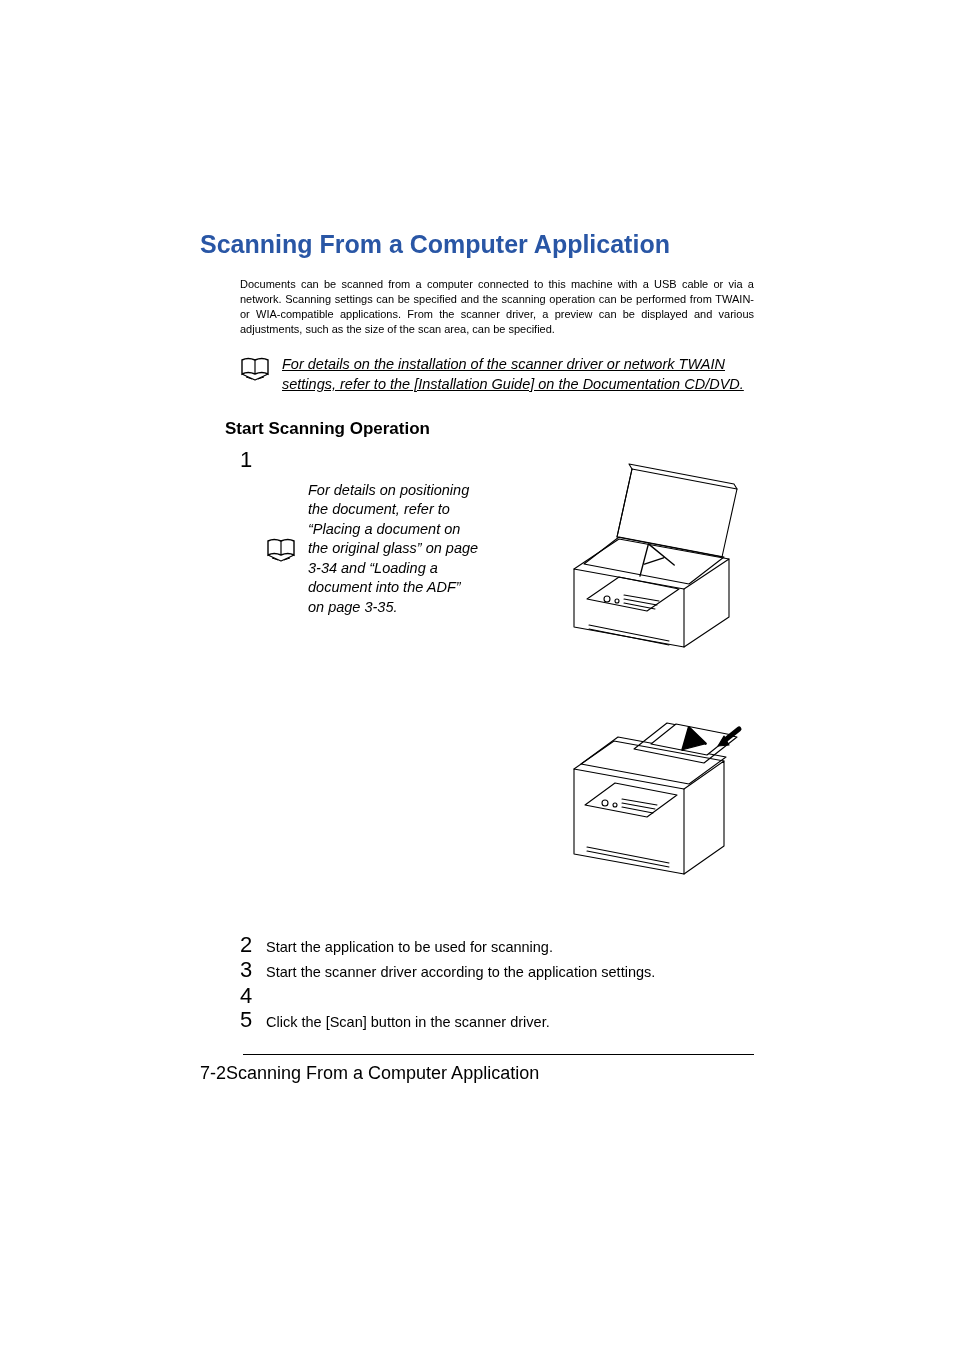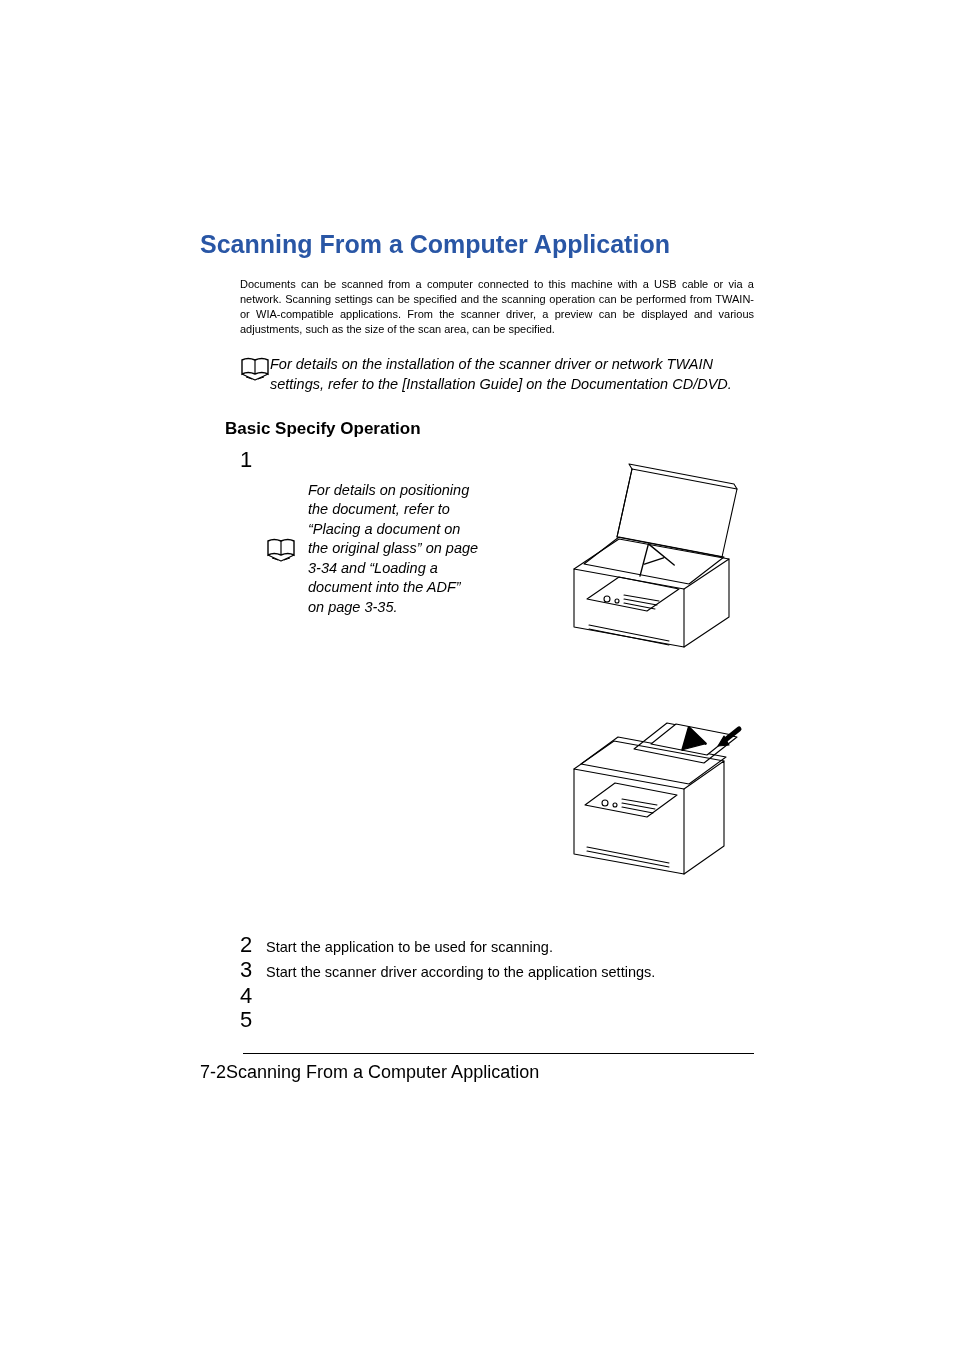--- a/index.html
+++ b/index.html
@@ -29,20 +29,22 @@
       line-height: 1.35;
       margin-left: 40px;
       margin-bottom: 19px;
       text-align: justify;
     }
     .note-row {
       display: flex;
       align-items: flex-start;
       margin-left: 40px;
       margin-bottom: 20px;
+      gap: 12px;
+      text-decoration: underline;
     }
     .note-icon-svg {
       flex-shrink: 0;
       margin-top: 2px;
     }
     .note-text {
       font-style: italic;
       font-size: 14.5px;
       line-height: 1.35;
     }
@@ -132,21 +134,21 @@
   <div class="note-row">
     <svg class="note-icon-svg" width="30" height="24" viewBox="0 0 30 24">
       <path d="M2 3 Q8 0 15 3 Q22 0 28 3 L28 17 Q22 14 15 17 Q8 14 2 17 Z" fill="none" stroke="#000" stroke-width="1.4"></path>
       <path d="M15 3 L15 17" fill="none" stroke="#000" stroke-width="1.2"></path>
       <path d="M2 17 Q8 20 15 23 Q22 20 28 17" fill="none" stroke="#000" stroke-width="1.2"></path>
       <path d="M6 20 L12 22 M18 22 L24 20" stroke="#000" stroke-width="1"></path>
     </svg>
     <div class="note-text">For details on the installation of the scanner driver or network TWAIN settings, refer to the [Installation Guide] on the Documentation CD/DVD.</div>
   </div>
 
-  <h2 class="subheading">Basic Specify Operation</h2>
+  <h2 class="subheading">Start Scanning Operation</h2>
 
   <div class="step1-wrap">
     <div class="step1-left">
       <div class="step-row">
         <div class="step-num">1</div>
       </div>
       <div class="step1-inner-note">
         <svg class="note-icon-svg" width="30" height="24" viewBox="0 0 30 24">
           <path d="M2 3 Q8 0 15 3 Q22 0 28 3 L28 17 Q22 14 15 17 Q8 14 2 17 Z" fill="none" stroke="#000" stroke-width="1.4"></path>
           <path d="M15 3 L15 17" fill="none" stroke="#000" stroke-width="1.2"></path>
@@ -229,20 +231,21 @@
     </div>
     <div class="step-row">
       <div class="step-num">3</div>
       <div class="step-text">Start the scanner driver according to the application settings.</div>
     </div>
     <div class="step-row">
       <div class="step-num">4</div>
     </div>
     <div class="step-row">
       <div class="step-num">5</div>
+      <div class="step-text">Click the [Scan] button in the scanner driver.</div>
     </div>
   </div>
 </div>
 
 <hr class="footer-rule">
 <div class="footer">
   <div class="footer-left">7-2</div>
   <div class="footer-right">Scanning From a Computer Application</div>
 </div>
 

